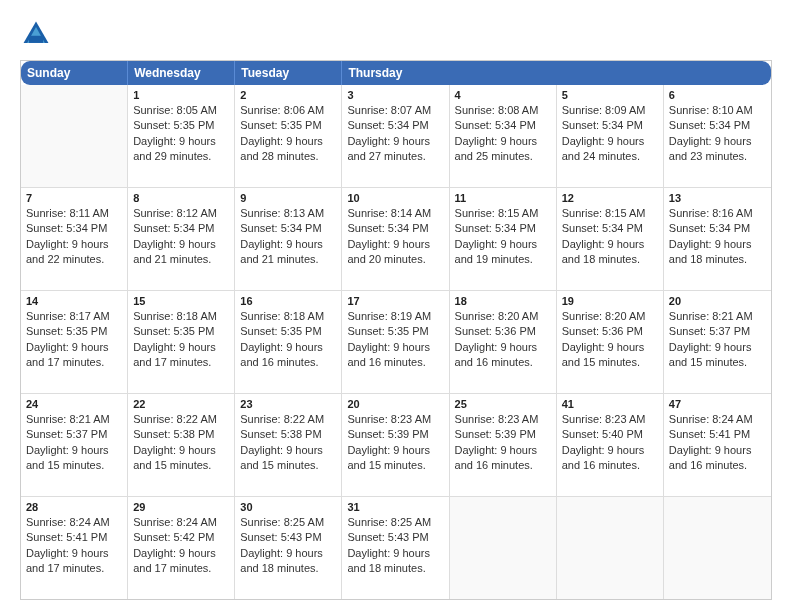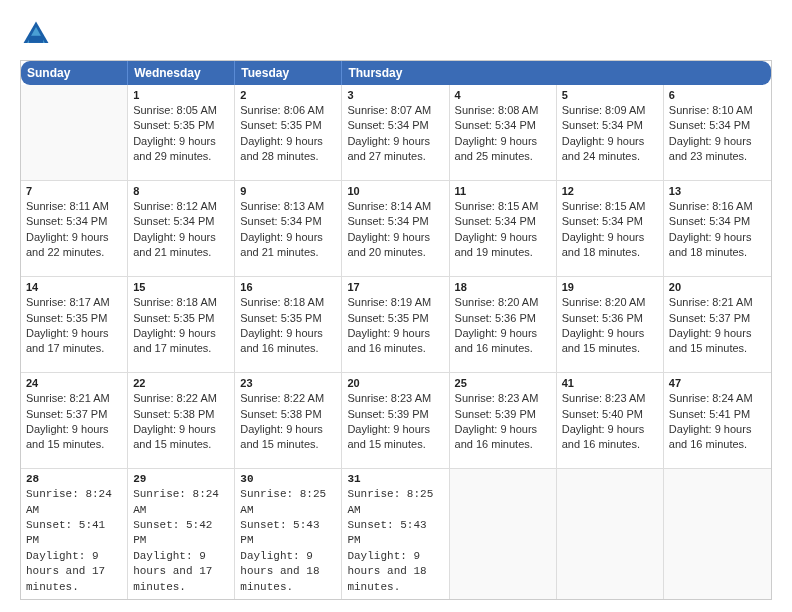--- a/index.html
+++ b/index.html
@@ -75,21 +75,21 @@
       flex: 1;
       display: flex;
       flex-direction: column;
     }
     .cal-row {
       display: grid;
       grid-template-columns: repeat(7, 1fr);
       flex: 1;
       border-bottom: 1px solid #ddd;
     }
-    .cal-row:last-child { border-bottom: none; font-family: Liberation Mono, monospace; }
+    .cal-row:last-child { border-bottom: none; }
     .cal-cell {
       border-right: 1px solid #ddd;
       padding: 4px 5px;
       vertical-align: top;
       font-size: 9.5px;
       color: #333;
       min-height: 0;
     }
     .cal-cell:last-child { border-right: none; }
     .cal-cell.empty { background: #f9f9f9; }

